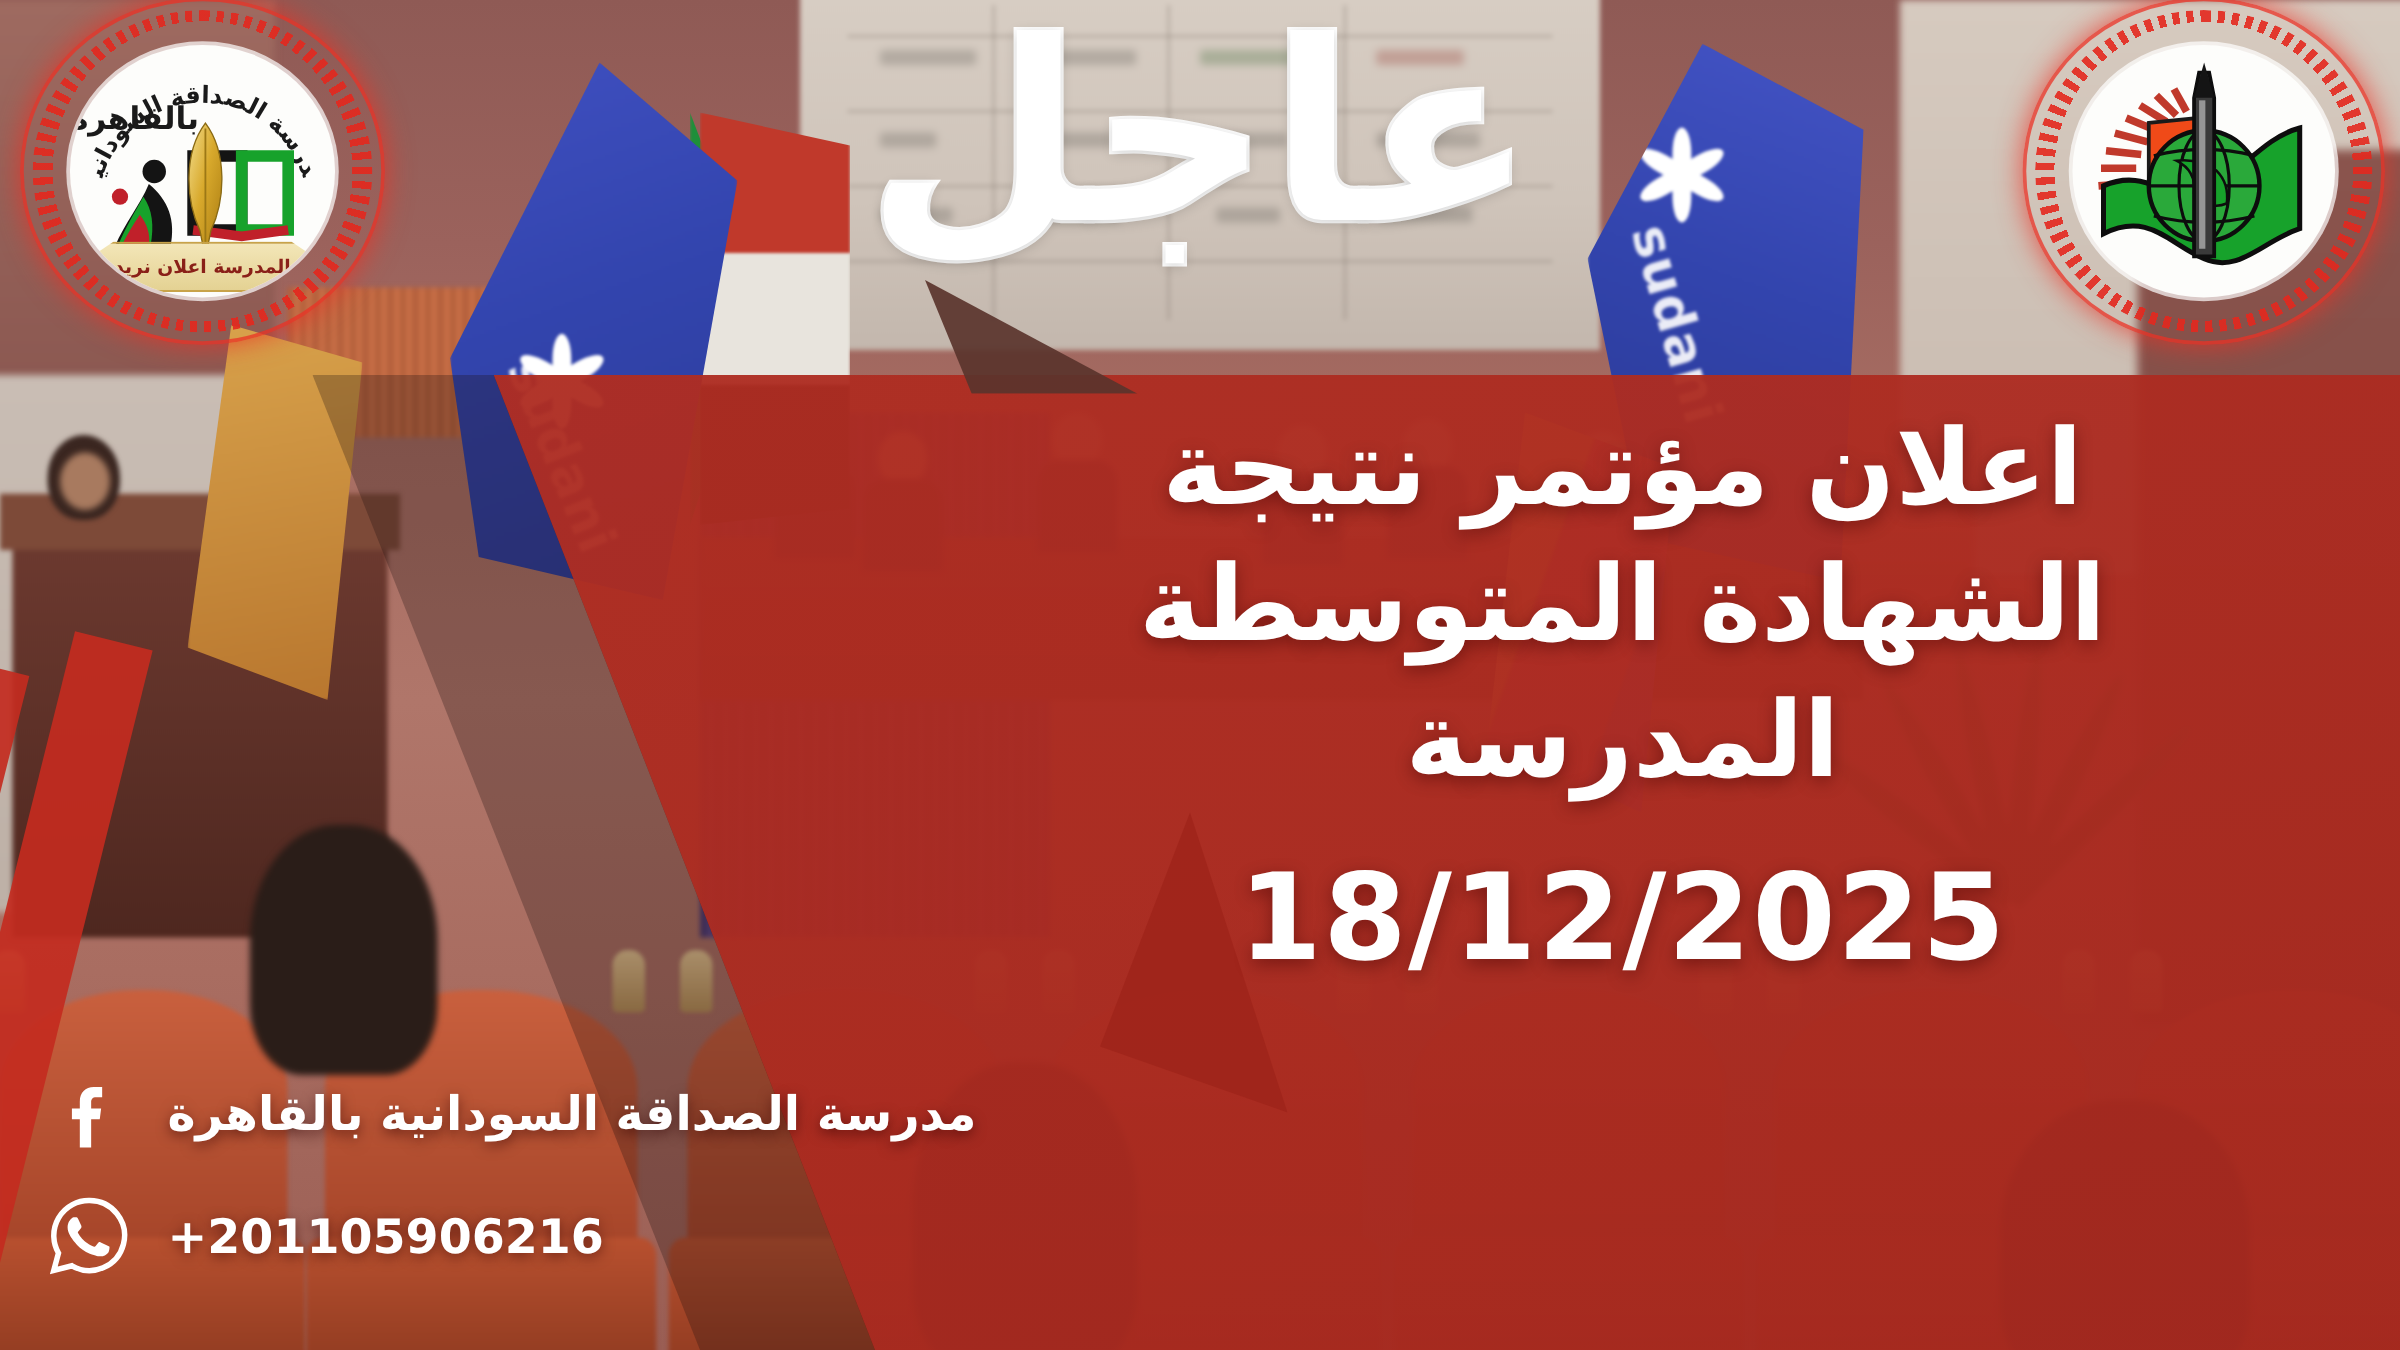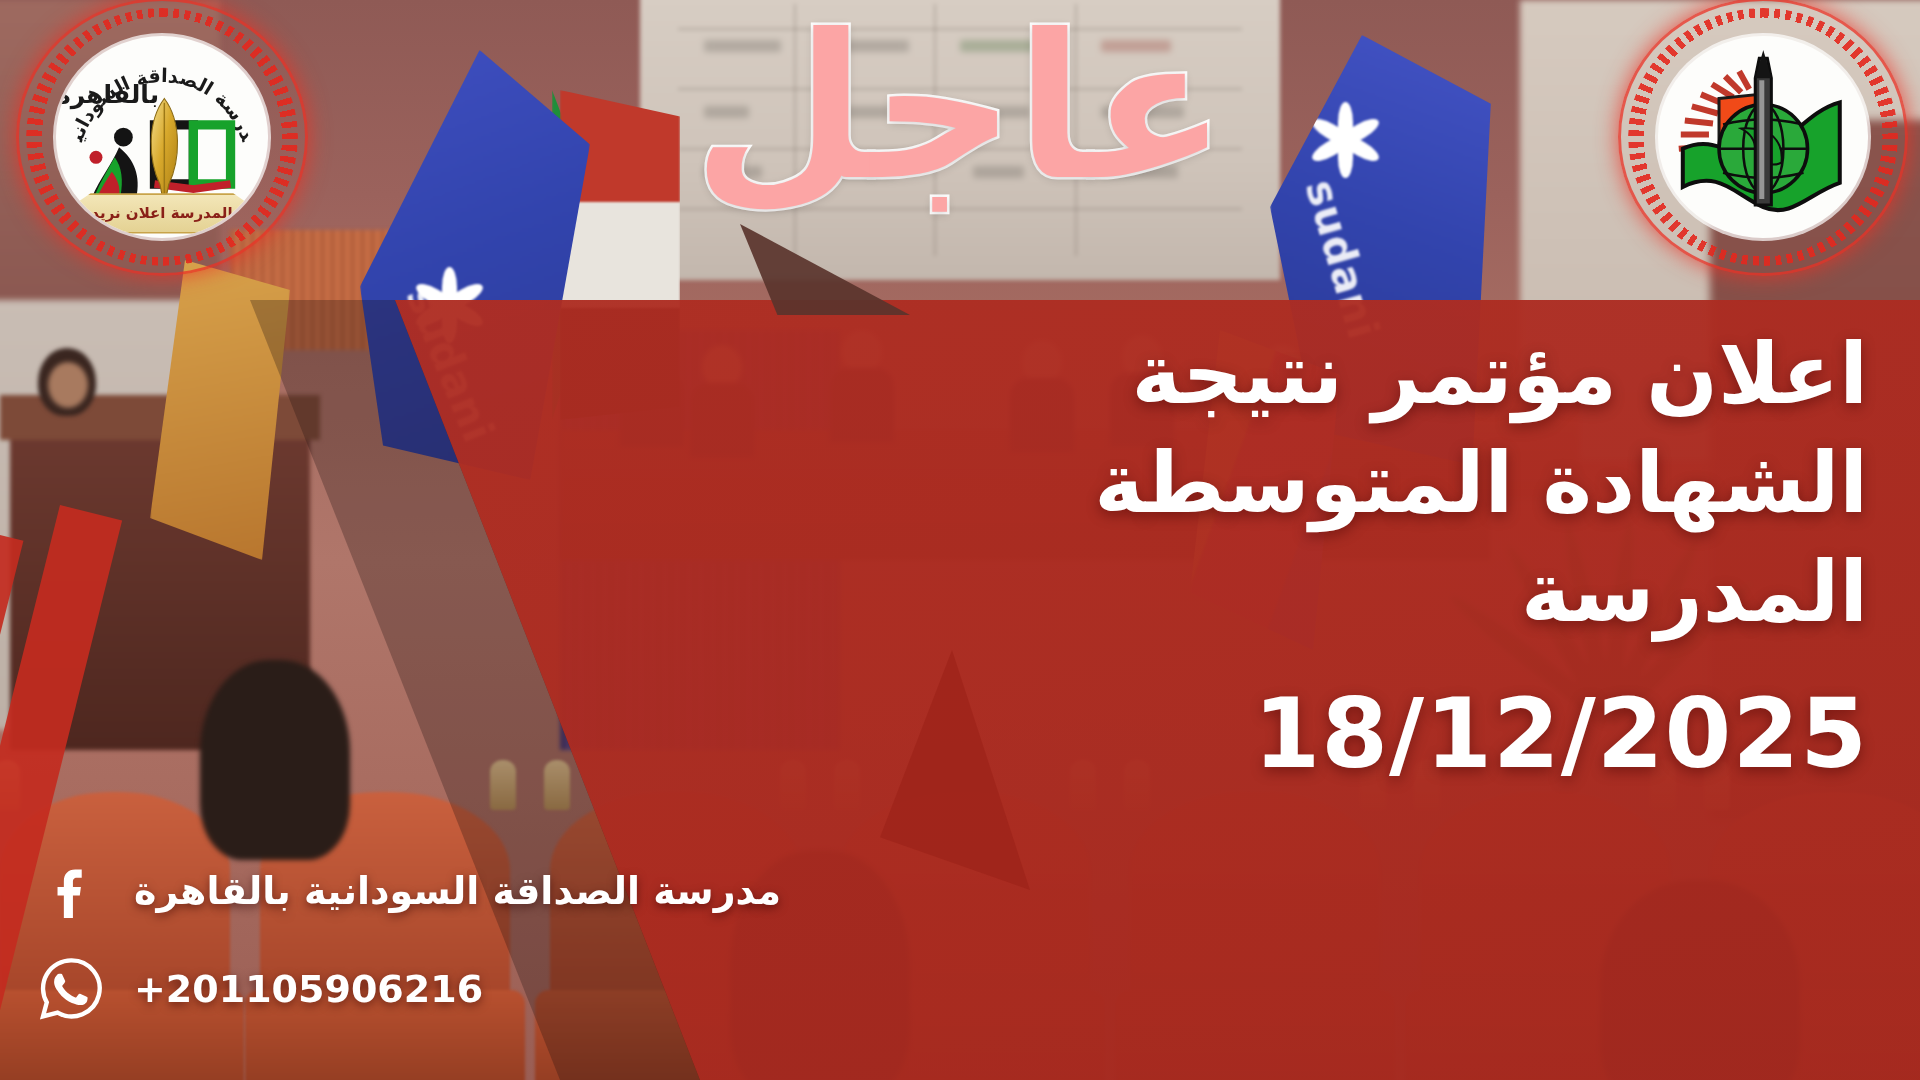--- a/index.html
+++ b/index.html
@@ -314,32 +314,32 @@
   .ribbon span {
     position:absolute; inset:0; display:flex; align-items:center; justify-content:center;
     font-size:15px; font-weight:700; color:#8a2018; letter-spacing:.5px;
   }
 
   
   .urgent {
     position:absolute; left:0; right:0; top:8px;
     text-align:center;
     font-size:200px; font-weight:900; line-height:1;
-    color:#fca5a5;
+    color:#ffffff;
     direction:rtl;
     -webkit-text-stroke:5px #ffffff;
     paint-order:stroke fill;
     letter-spacing:-4px;
     text-shadow:0 2px 10px rgba(0,0,0,.18);
   }
 
   .headline {
     position:absolute;
     right:52px; top:320px; width:1140px;
-    direction:rtl; text-align:right;
+    direction:rtl; text-align:center;
     color:#fff;
     font-weight:900;
     font-size:84px;
     line-height:1.30;
     text-shadow:0 4px 14px rgba(60,0,0,.45);
   }
   .headline .ln { display:block; white-space:nowrap; }
   .headline .date {
     display:block; margin-top:24px;
     font-size:96px; letter-spacing:1px; direction:ltr;

